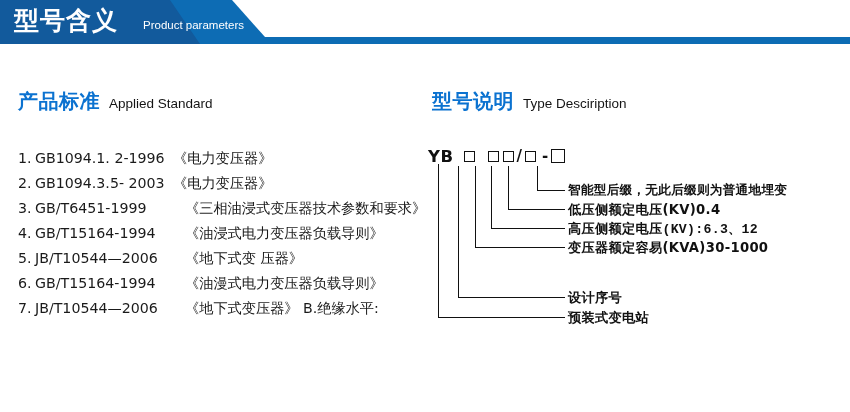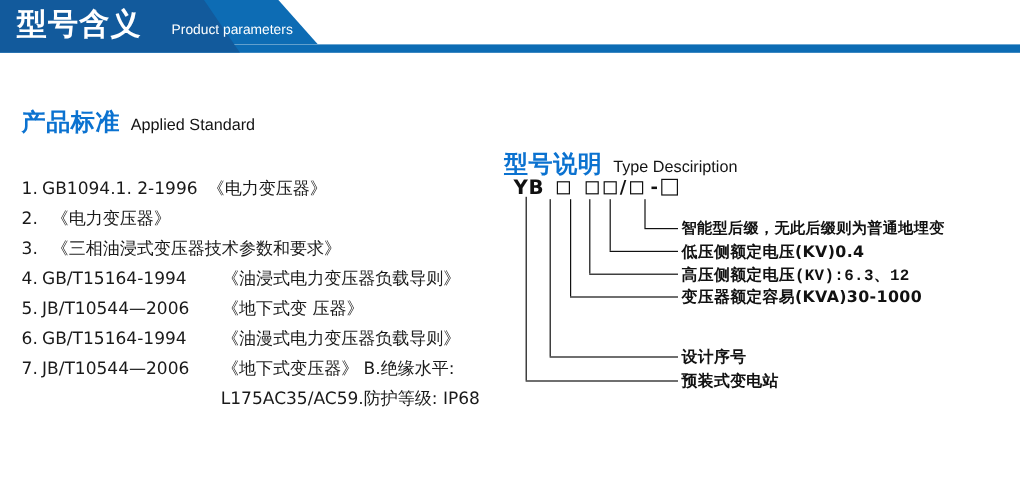--- a/index.html
+++ b/index.html
@@ -47,21 +47,21 @@
     letter-spacing:0.5px;
     border-bottom:none;
     text-align:center;
   }
   .sec-title .en{
     font-size:13.5px;color:#141414;font-weight:normal;
     margin-left:9px;
     font-family:"Liberation Sans",sans-serif;
   }
   #title-left{left:18px;top:88px;}
-  #title-right{left:420px;top:88px;margin-top:35px;}
+  #title-right{left:432px;top:88px;}
 
   
   .std-list{position:absolute;left:18px;top:146px;width:420px;}
   .std-row{
     display:flex;align-items:baseline;
     height:25px;line-height:25px;
     font-size:14.2px;color:#1a1a1a;white-space:nowrap;
   }
   .std-row .num{width:17px;flex:0 0 17px;}
   .std-row .code{flex:0 0 auto;}
@@ -123,24 +123,26 @@
 </div>
 
 <div class="std-list" id="standard-list">
     <div class="std-row w-a">
       <span class="num">1.</span>
       <span class="code">GB1094.1. 2-1996</span>
       <span class="name">《电力变压器》</span>
     </div>
     <div class="std-row w-a">
       <span class="num">2.</span>
+      <span class="code">GB1094.3.5- 2003</span>
       <span class="name">《电力变压器》</span>
     </div>
     <div class="std-row w-b">
       <span class="num">3.</span>
+      <span class="code">GB/T6451-1999</span>
       <span class="name">《三相油浸式变压器技术参数和要求》</span>
     </div>
     <div class="std-row w-b">
       <span class="num">4.</span>
       <span class="code">GB/T15164-1994</span>
       <span class="name">《油浸式电力变压器负载导则》</span>
     </div>
     <div class="std-row w-b">
       <span class="num">5.</span>
       <span class="code">JB/T10544—2006</span>
@@ -149,21 +151,20 @@
     <div class="std-row w-b">
       <span class="num">6.</span>
       <span class="code">GB/T15164-1994</span>
       <span class="name">《油漫式电力变压器负载导则》</span>
     </div>
     <div class="std-row w-b">
       <span class="num">7.</span>
       <span class="code">JB/T10544—2006</span>
       <span class="name">《地下式变压器》 B.绝缘水平:</span>
     </div>
-    <div class="std-cont">L175AC35/AC59.防护等级: IP68</div>
   </div>
 
 <div class="sec-title" id="title-right">
   <span class="cn">型号说明</span><span class="en">Type Desciription</span>
 </div>
 
 <div class="diagram">
 
   <div class="code-line">
     <span class="yb">YB</span>

